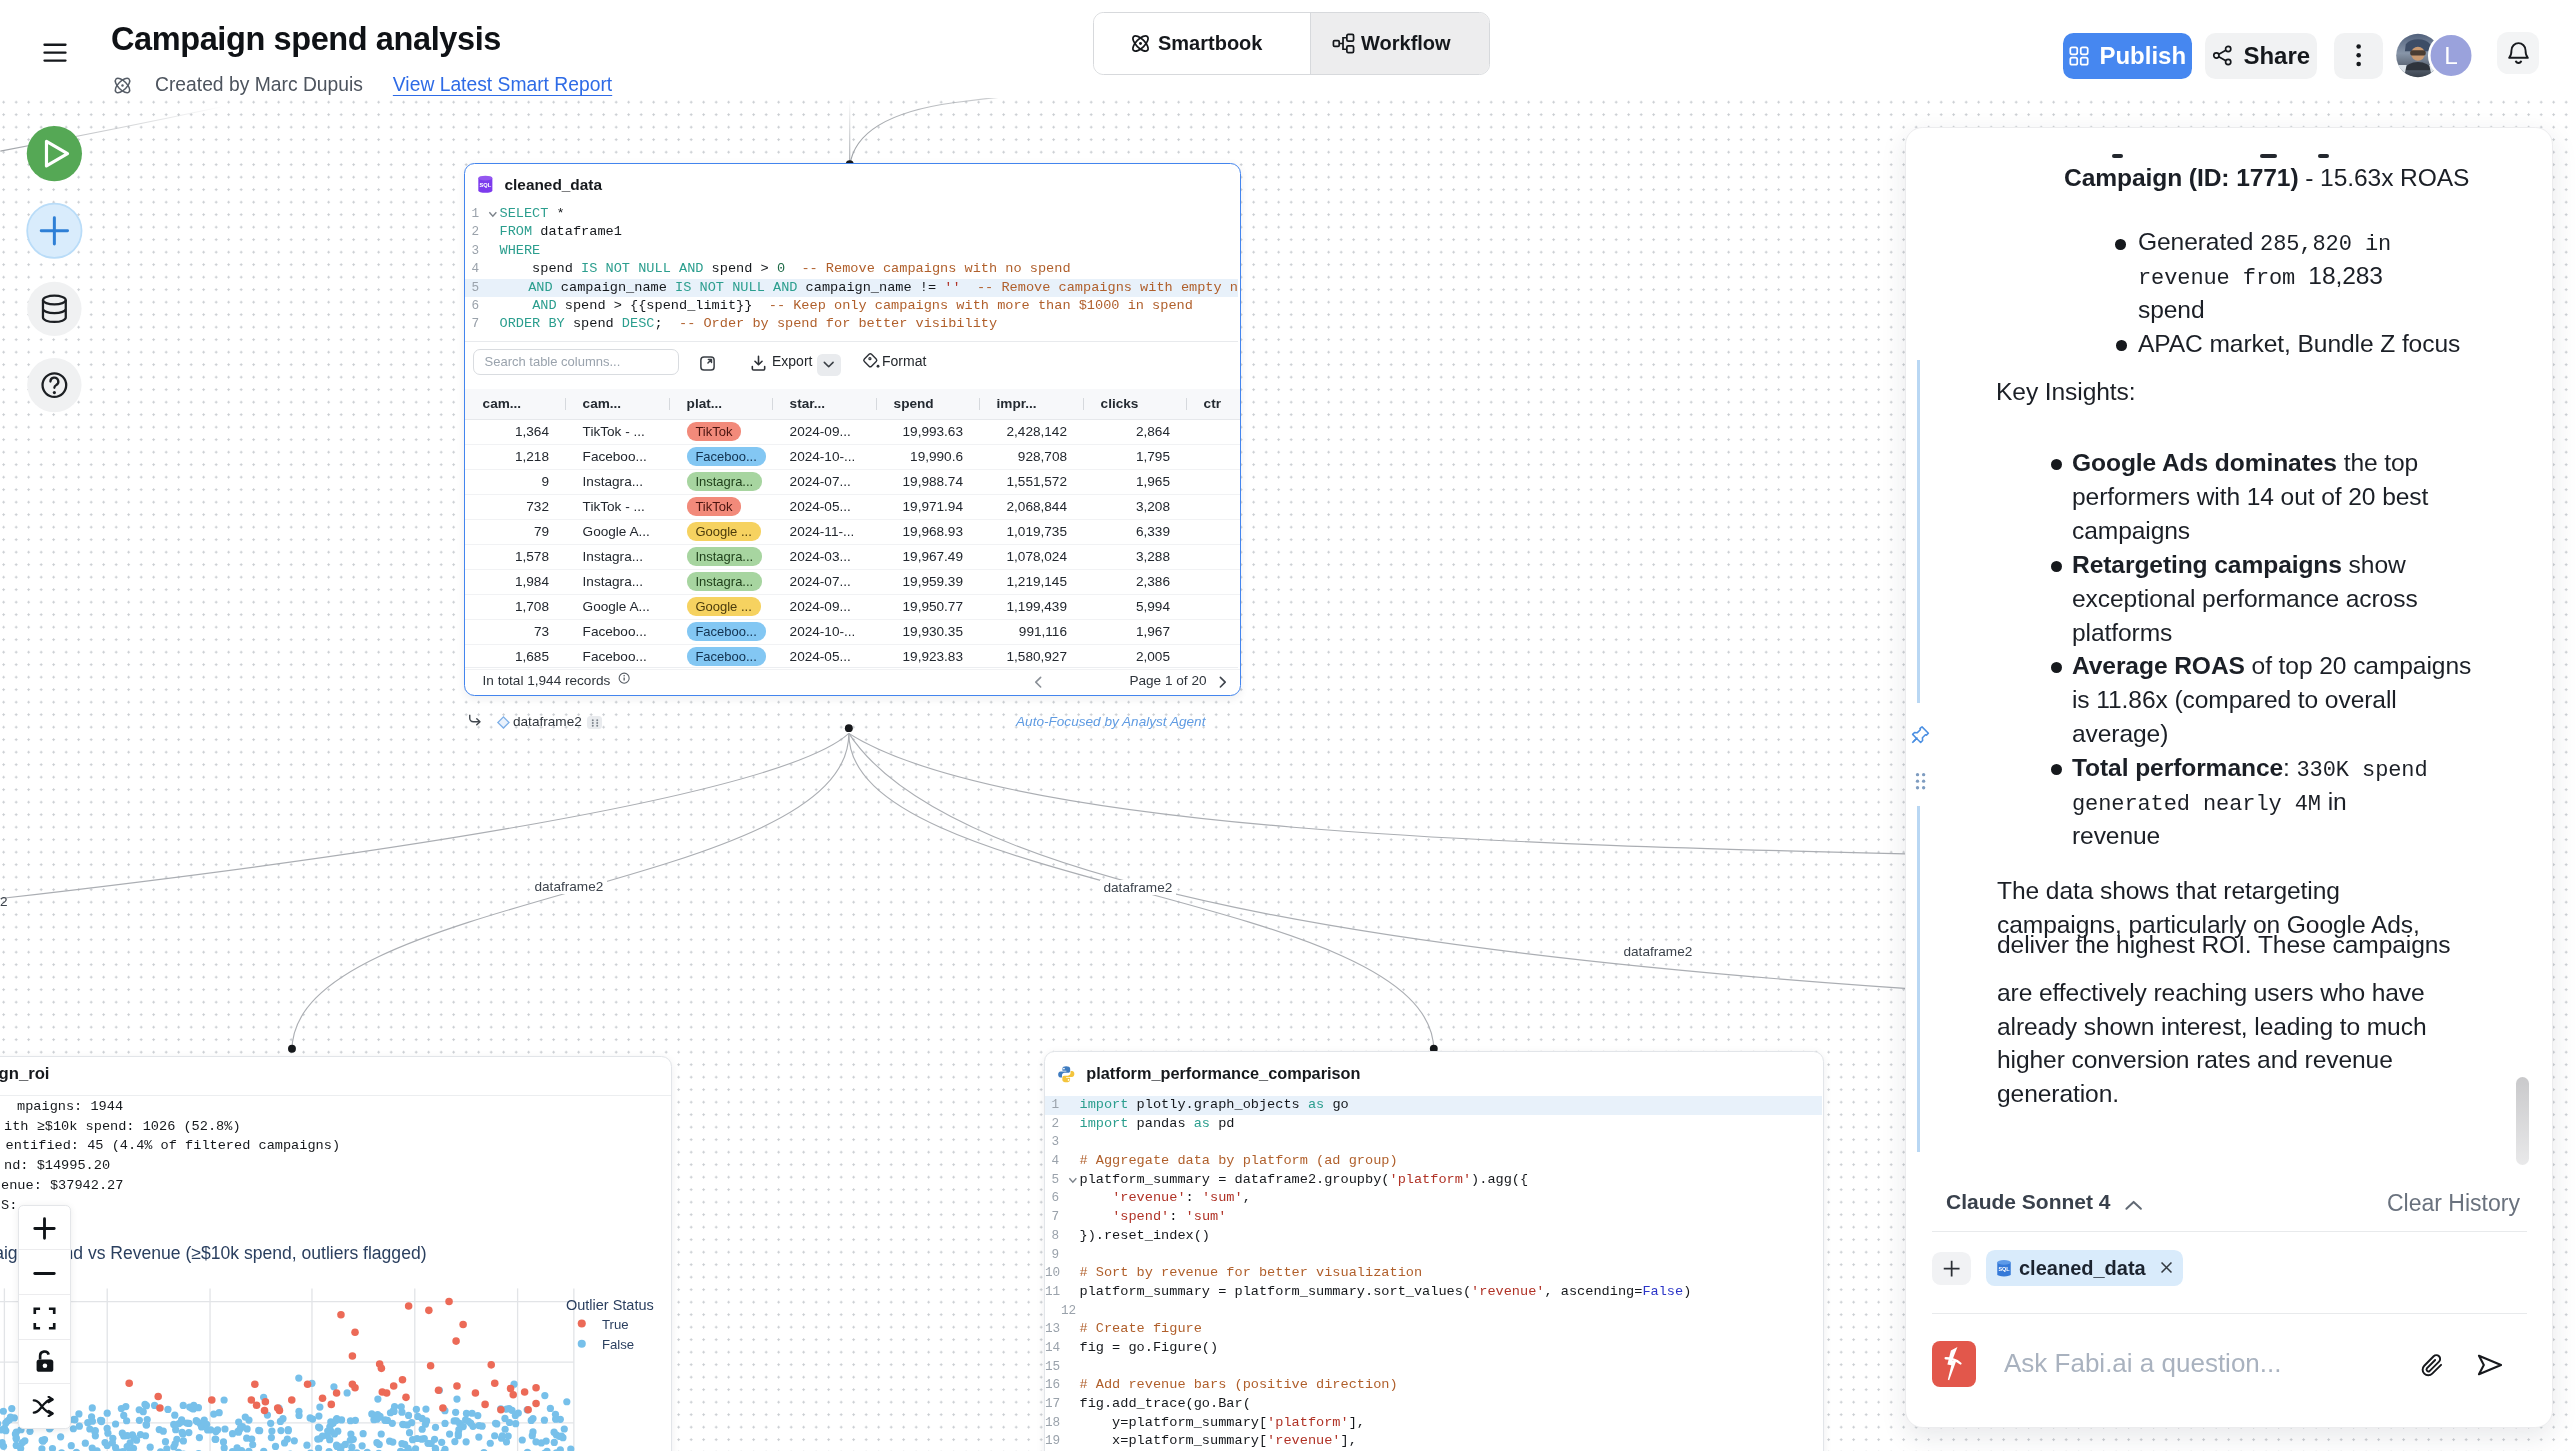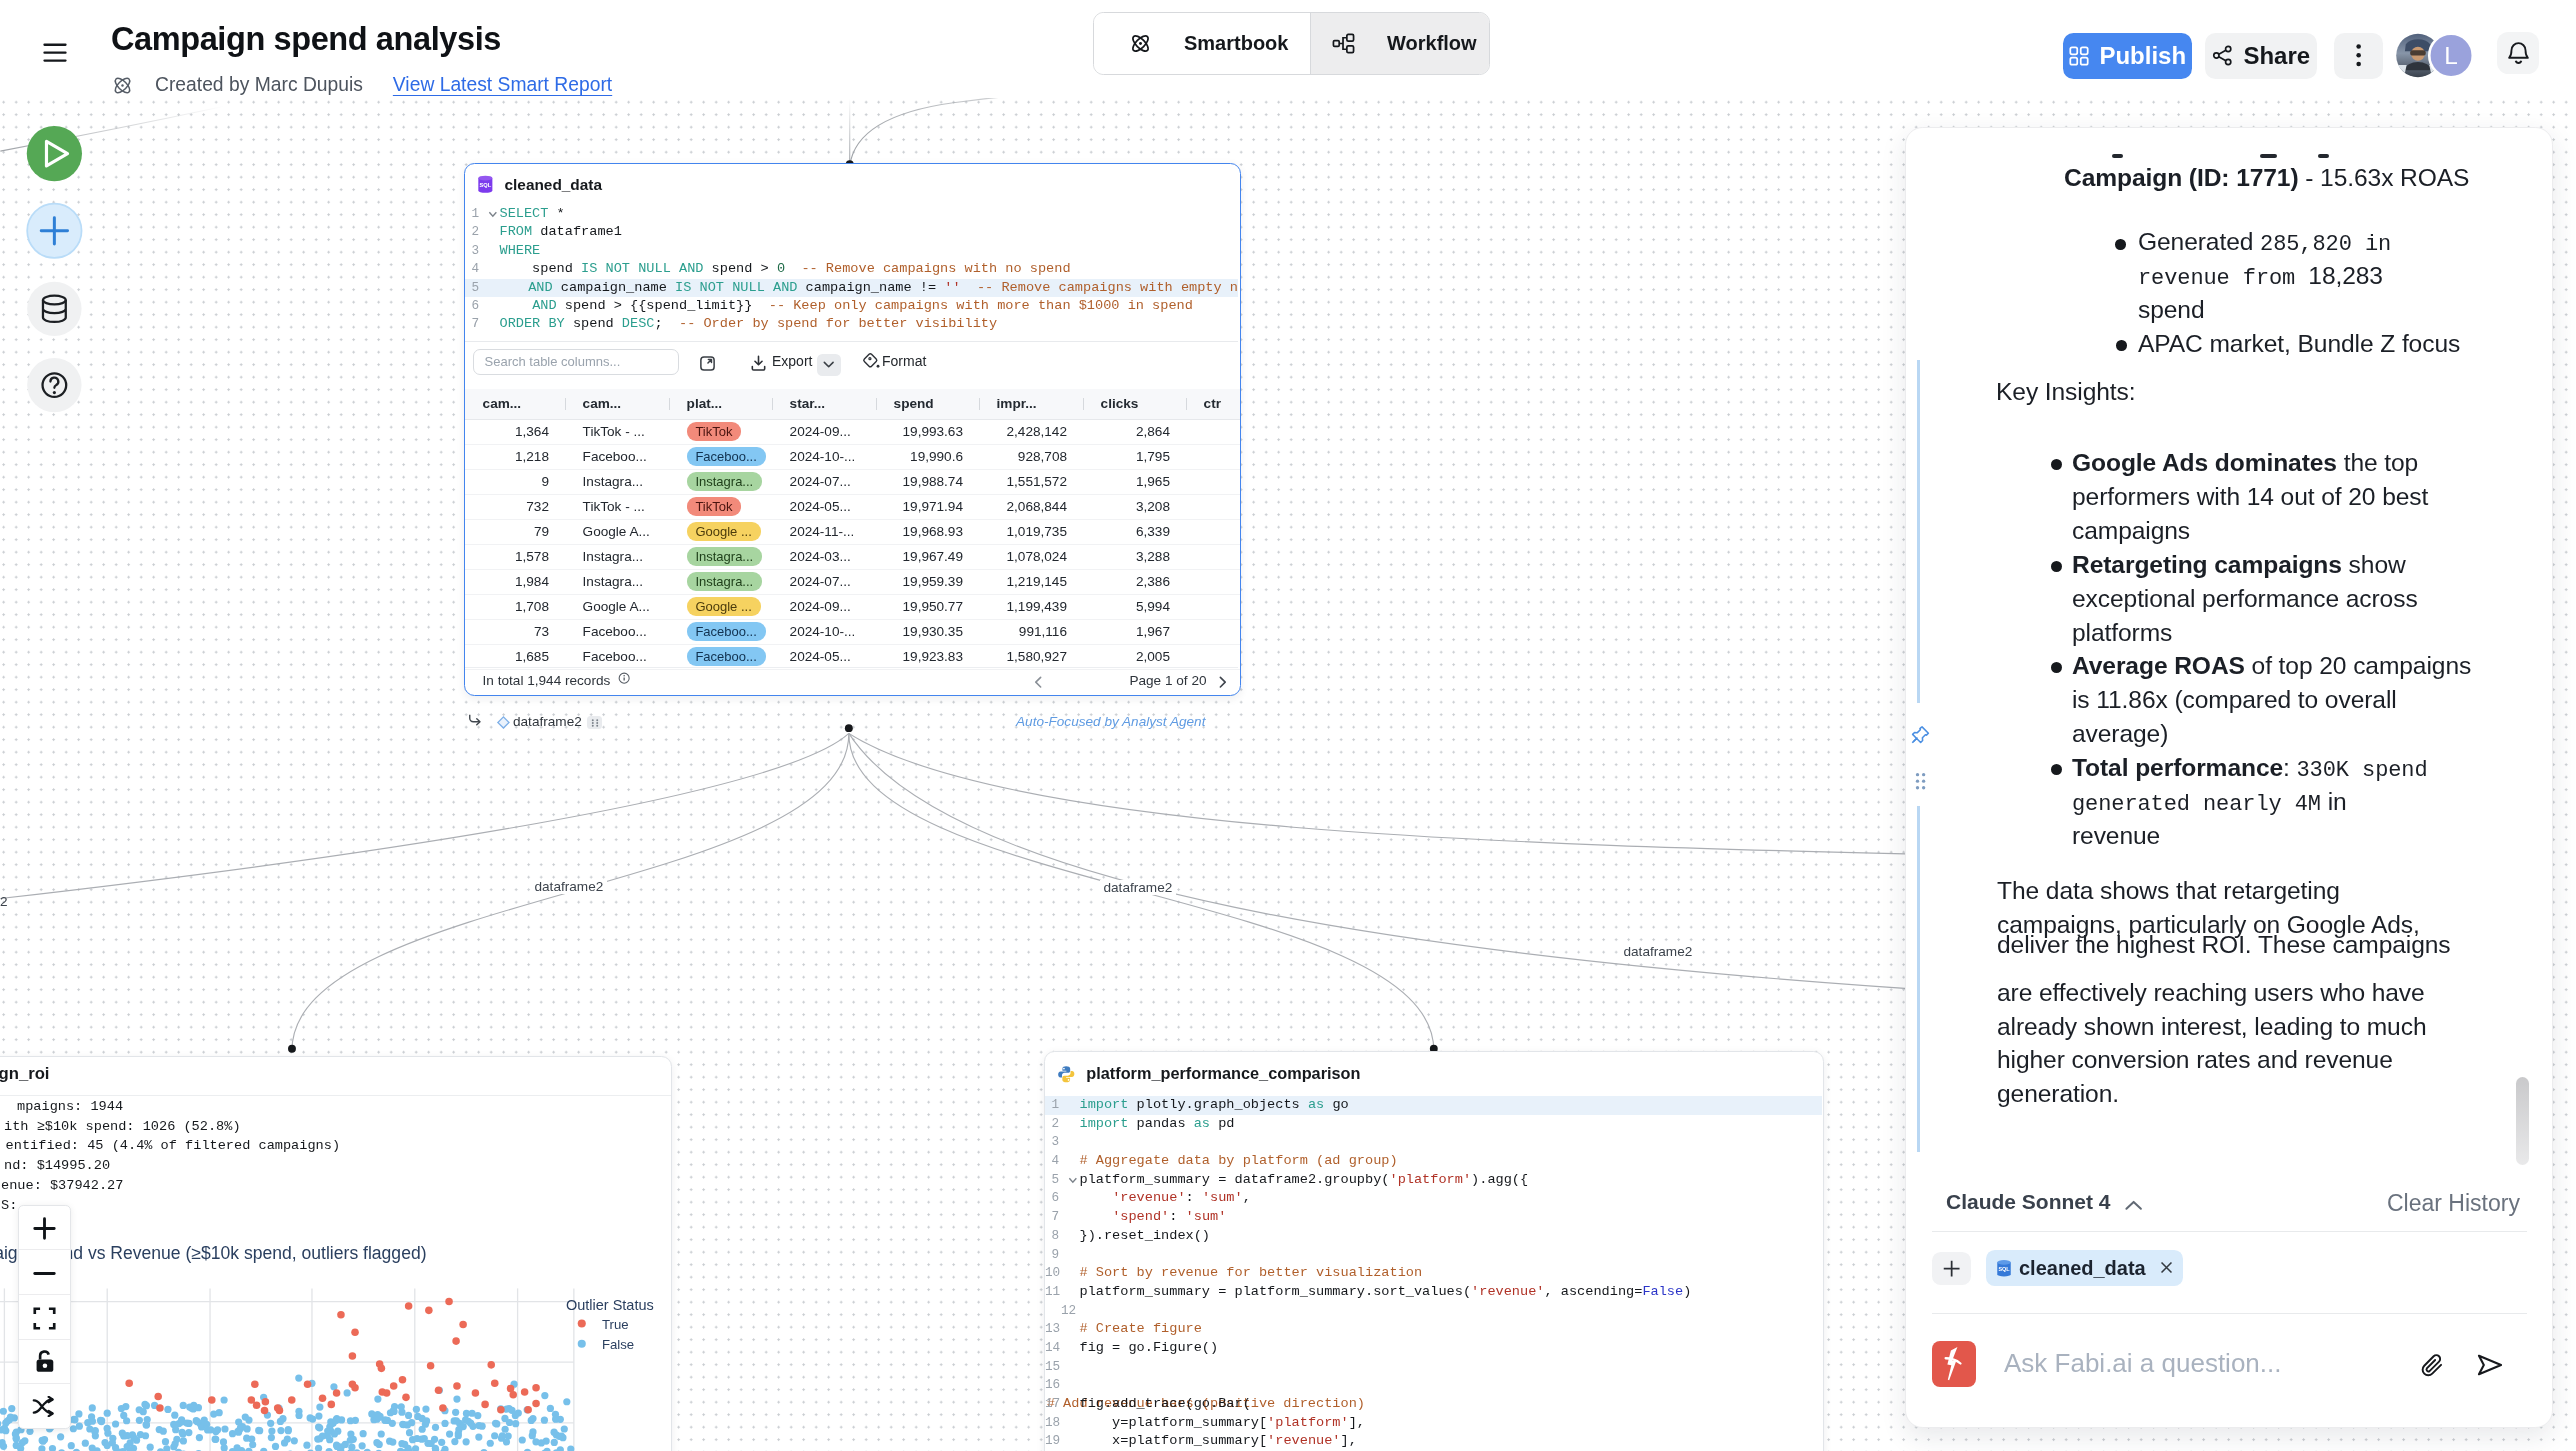--- a/index.html
+++ b/index.html
@@ -16,21 +16,21 @@
   .cl b { font-weight:700; }
   .cmono { font-family:"Liberation Mono", monospace; font-size:22px; }
   
   #header { position:absolute; left:0; top:0; width:2576px; height:98px; background:#fff; }
   #title { position:absolute; left:111px; top:21px; font-size:32.5px; font-weight:700; letter-spacing:-0.4px; color:#0f1216;}
   #subrow { position:absolute; left:112px; top:74px; height:24.6px; font-size:19.3px; color:#4d545e; }
   
   
   #seg { position:absolute; left:1093px; top:12.3px; width:397px; height:63px; border:0.9px solid #d7d9dc;
      border-radius:10.5px; background:#fff; display:flex; overflow:hidden; }
-  .segitem { display:flex; align-items:center; gap:32px; font-size:20px; font-weight:700; }
+  .segitem { display:flex; align-items:center; gap:6px; font-size:20px; font-weight:700; }
   #seg .s1 { width:216px; background:#fff; justify-content:flex-start; padding-left:35px; }
   #seg .s2 { flex:1; background:#ededee; border-left:0.9px solid #d7d9dc; justify-content:flex-start; padding-left:21px; }
   .btn { position:absolute; border-radius:10.5px; display:flex; align-items:center; justify-content:center; gap:10.5px;
      font-size:24px; font-weight:700; }
   
   .node { position:absolute; background:#fff; border-radius:10.5px; box-shadow:0 2.6px 8.8px rgba(20,30,40,.07); }
   .codeline { display:flex; white-space:pre; font-family:"Liberation Mono", monospace; font-size:13.6px; }
   .ln { width:23px; text-align:right; padding-right:8.8px; color:#9aa2ab; flex:none; font-size:12.7px;}
   .kw { color:#2b9e8e; } .cm { color:#b05f2b; } .st { color:#b03226; } .bl { color:#2b35c8; } .nm { color:#1e6b48; }
   
@@ -314,21 +314,21 @@
 <div class="codeline" style="height:18.7px;line-height:18.7px;"><span class="ln">6</span><span style="width:9.7px"></span><span style="flex:1;padding-left:1.8px">    <span class="st">'revenue'</span>: <span class="st">'sum'</span>,</span></div>
 <div class="codeline" style="height:18.7px;line-height:18.7px;"><span class="ln">7</span><span style="width:9.7px"></span><span style="flex:1;padding-left:1.8px">    <span class="st">'spend'</span>: <span class="st">'sum'</span></span></div>
 <div class="codeline" style="height:18.7px;line-height:18.7px;"><span class="ln">8</span><span style="width:9.7px"></span><span style="flex:1;padding-left:1.8px">}).reset_index()</span></div>
 <div class="codeline" style="height:18.7px;line-height:18.7px;"><span class="ln">9</span><span style="width:9.7px"></span><span style="flex:1;padding-left:1.8px"></span></div>
 <div class="codeline" style="height:18.7px;line-height:18.7px;"><span class="ln">10</span><span style="width:9.7px"></span><span style="flex:1;padding-left:1.8px"><span class="cm"># Sort by revenue for better visualization</span></span></div>
 <div class="codeline" style="height:18.7px;line-height:18.7px;"><span class="ln">11</span><span style="width:9.7px"></span><span style="flex:1;padding-left:1.8px">platform_summary = platform_summary.sort_values(<span class="st">'revenue'</span>, ascending=<span class="bl">False</span>)</span></div>
 <div class="codeline" style="height:18.7px;line-height:18.7px;margin-left:16px;"><span class="ln">12</span><span style="width:9.7px"></span><span style="flex:1;padding-left:1.8px"></span></div>
 <div class="codeline" style="height:18.7px;line-height:18.7px;"><span class="ln">13</span><span style="width:9.7px"></span><span style="flex:1;padding-left:1.8px"><span class="cm"># Create figure</span></span></div>
 <div class="codeline" style="height:18.7px;line-height:18.7px;"><span class="ln">14</span><span style="width:9.7px"></span><span style="flex:1;padding-left:1.8px">fig = go.Figure()</span></div>
 <div class="codeline" style="height:18.7px;line-height:18.7px;"><span class="ln">15</span><span style="width:9.7px"></span><span style="flex:1;padding-left:1.8px"></span></div>
-<div class="codeline" style="height:18.7px;line-height:18.7px;flex-direction:column;"><span class="ln">16</span><span style="width:9.7px"></span><span style="flex:1;padding-left:1.8px"><span class="cm"># Add revenue bars (positive direction)</span></span></div>
+<div class="codeline" style="height:18.7px;line-height:18.7px;"><span class="ln">16</span><span style="width:9.7px"></span><span style="flex:1;padding-left:1.8px"><span class="cm"># Add revenue bars (positive direction)</span></span></div>
 <div class="codeline" style="height:18.7px;line-height:18.7px;"><span class="ln">17</span><span style="width:9.7px"></span><span style="flex:1;padding-left:1.8px">fig.add_trace(go.Bar(</span></div>
 <div class="codeline" style="height:18.7px;line-height:18.7px;"><span class="ln">18</span><span style="width:9.7px"></span><span style="flex:1;padding-left:1.8px">    y=platform_summary[<span class="st">'platform'</span>],</span></div>
 <div class="codeline" style="height:18.7px;line-height:18.7px;"><span class="ln">19</span><span style="width:9.7px"></span><span style="flex:1;padding-left:1.8px">    x=platform_summary[<span class="st">'revenue'</span>],</span></div>
 </div>
 </div>
 
 <div class="node" id="roinode" style="left:-53px;top:1056px;width:725px;height:413px;border:1.3px solid #e2e5e9;overflow:hidden;">
   <div style="position:absolute;left:-7px;top:7px;font-size:16.7px;font-weight:700;color:#16191d;">campaign_roi</div>
   <div style="position:absolute;left:0;top:38px;width:725px;border-top:0.9px solid #eceef0;"></div>
   <div class="mono" style="position:absolute;left:69px;top:40px;font-size:13.6px;line-height:19.7px;color:#15181c;white-space:pre;">mpaigns: 1944

